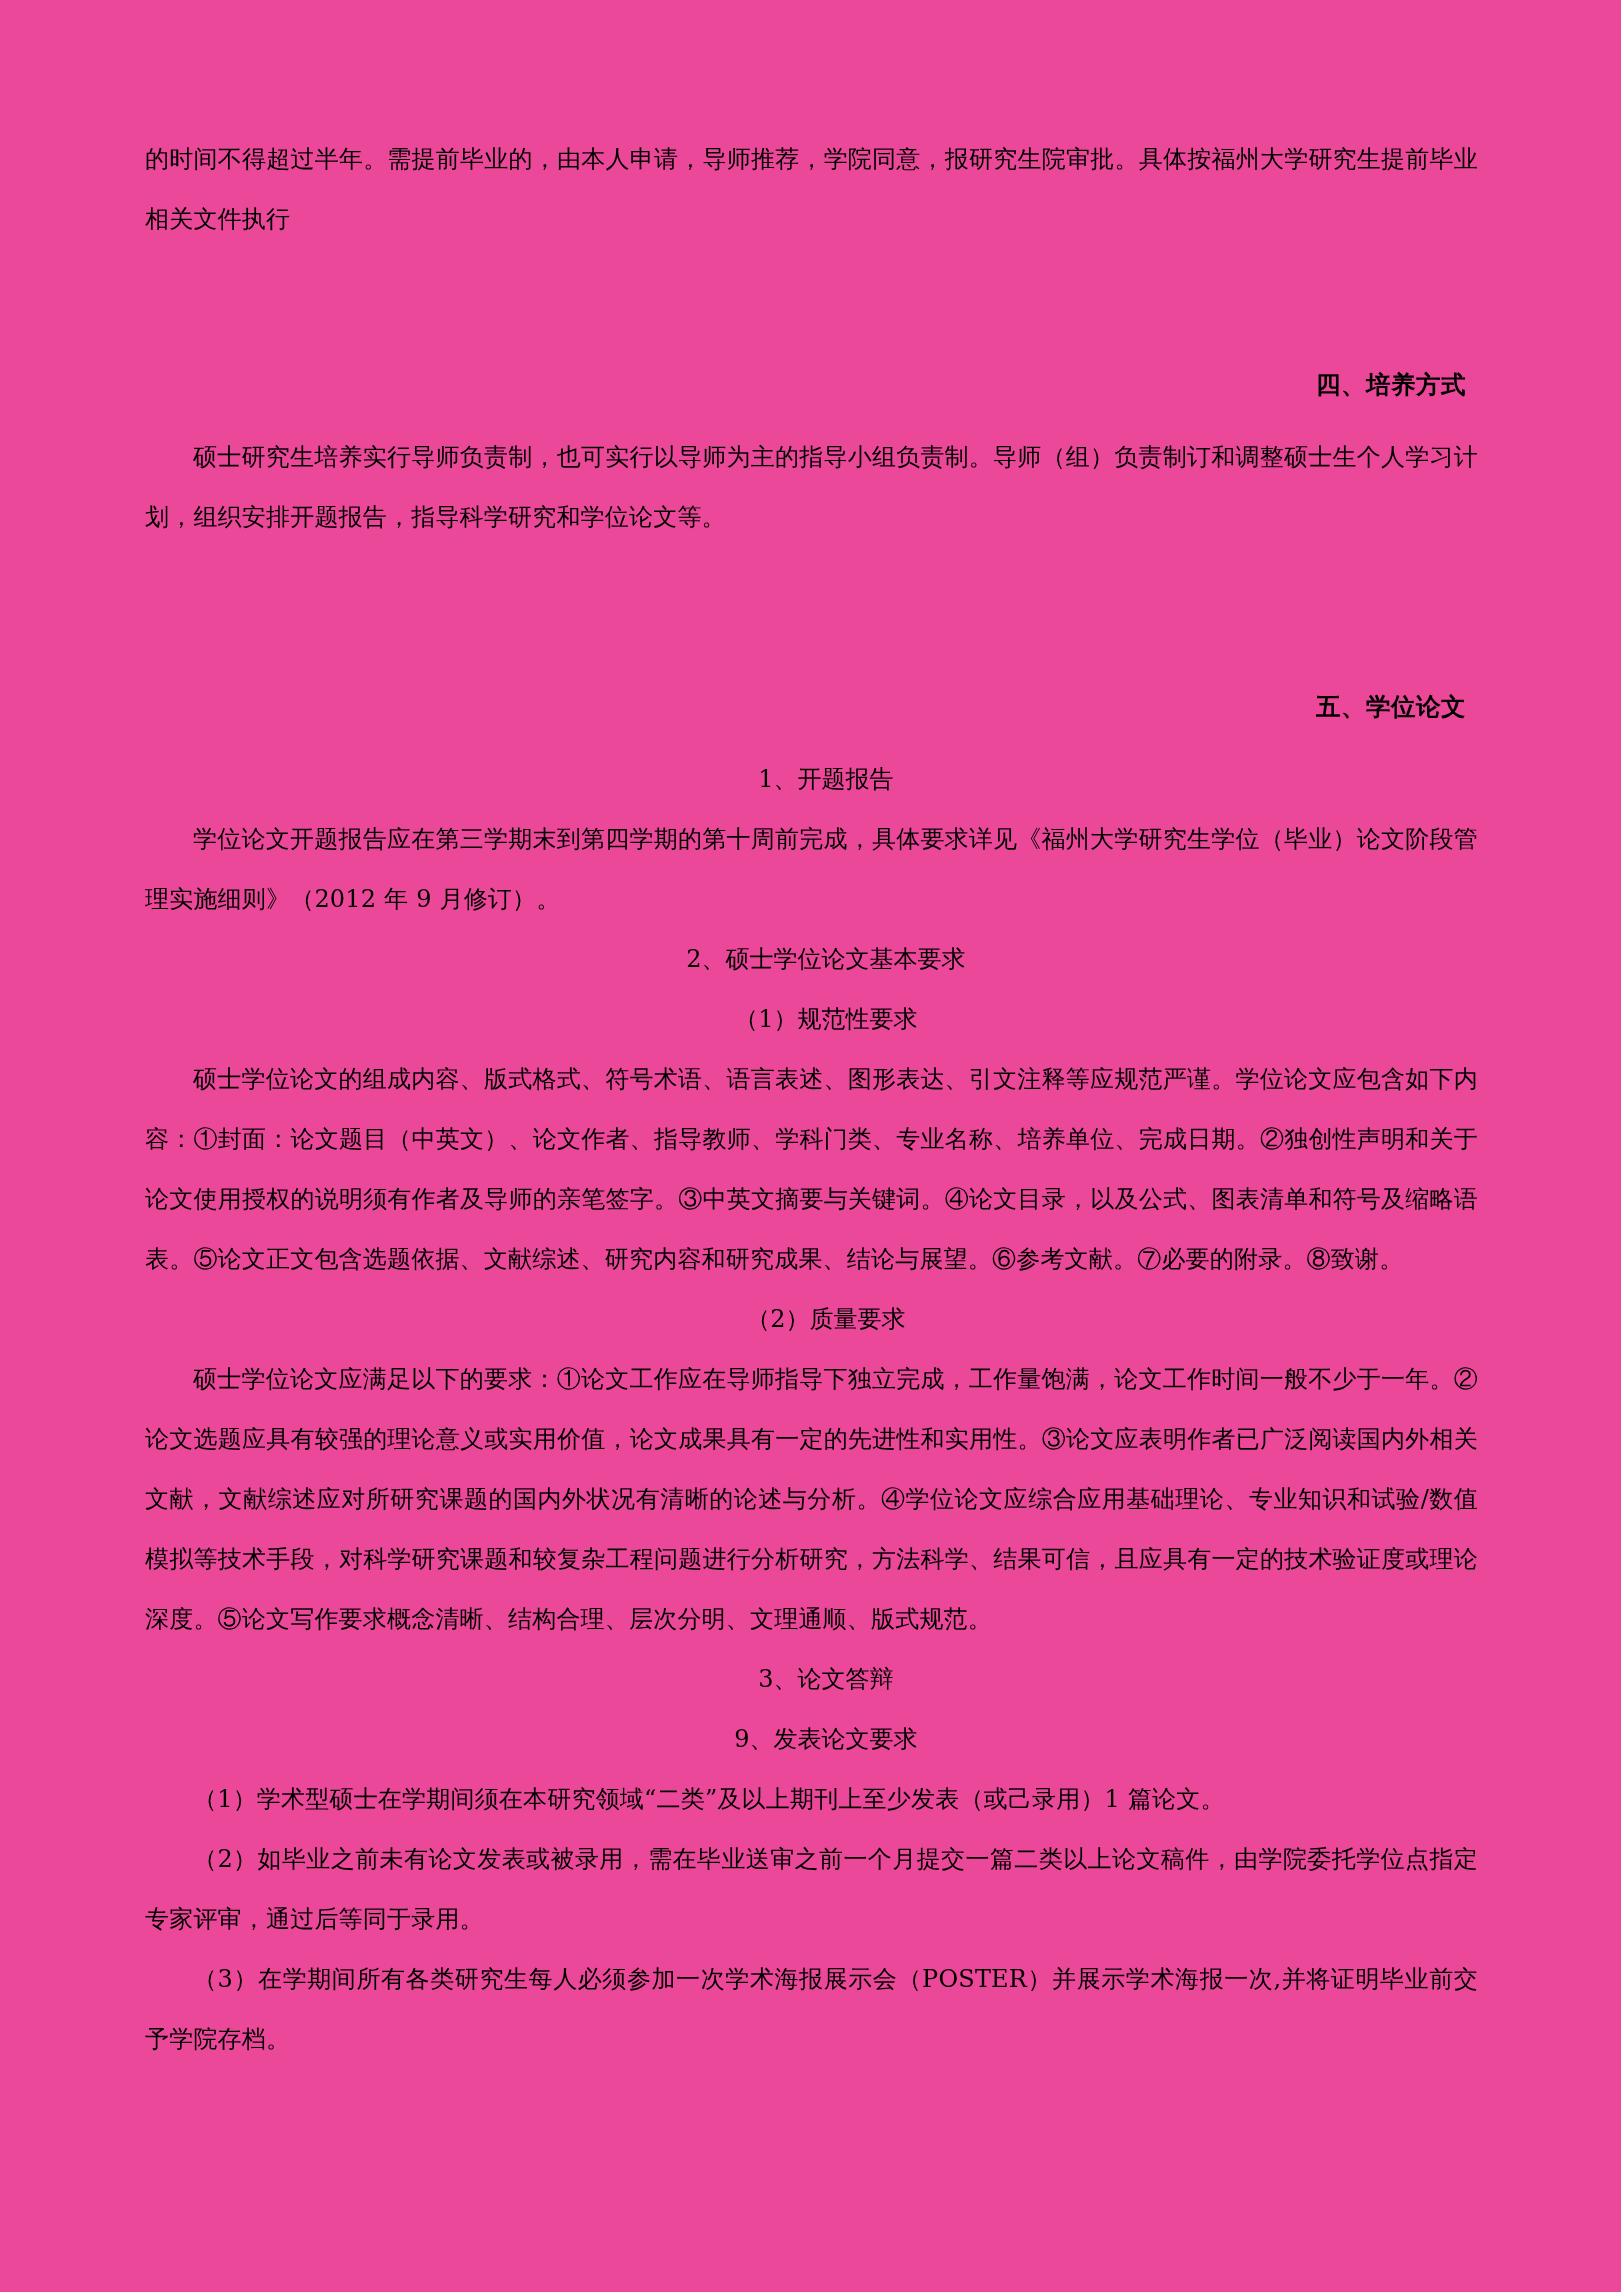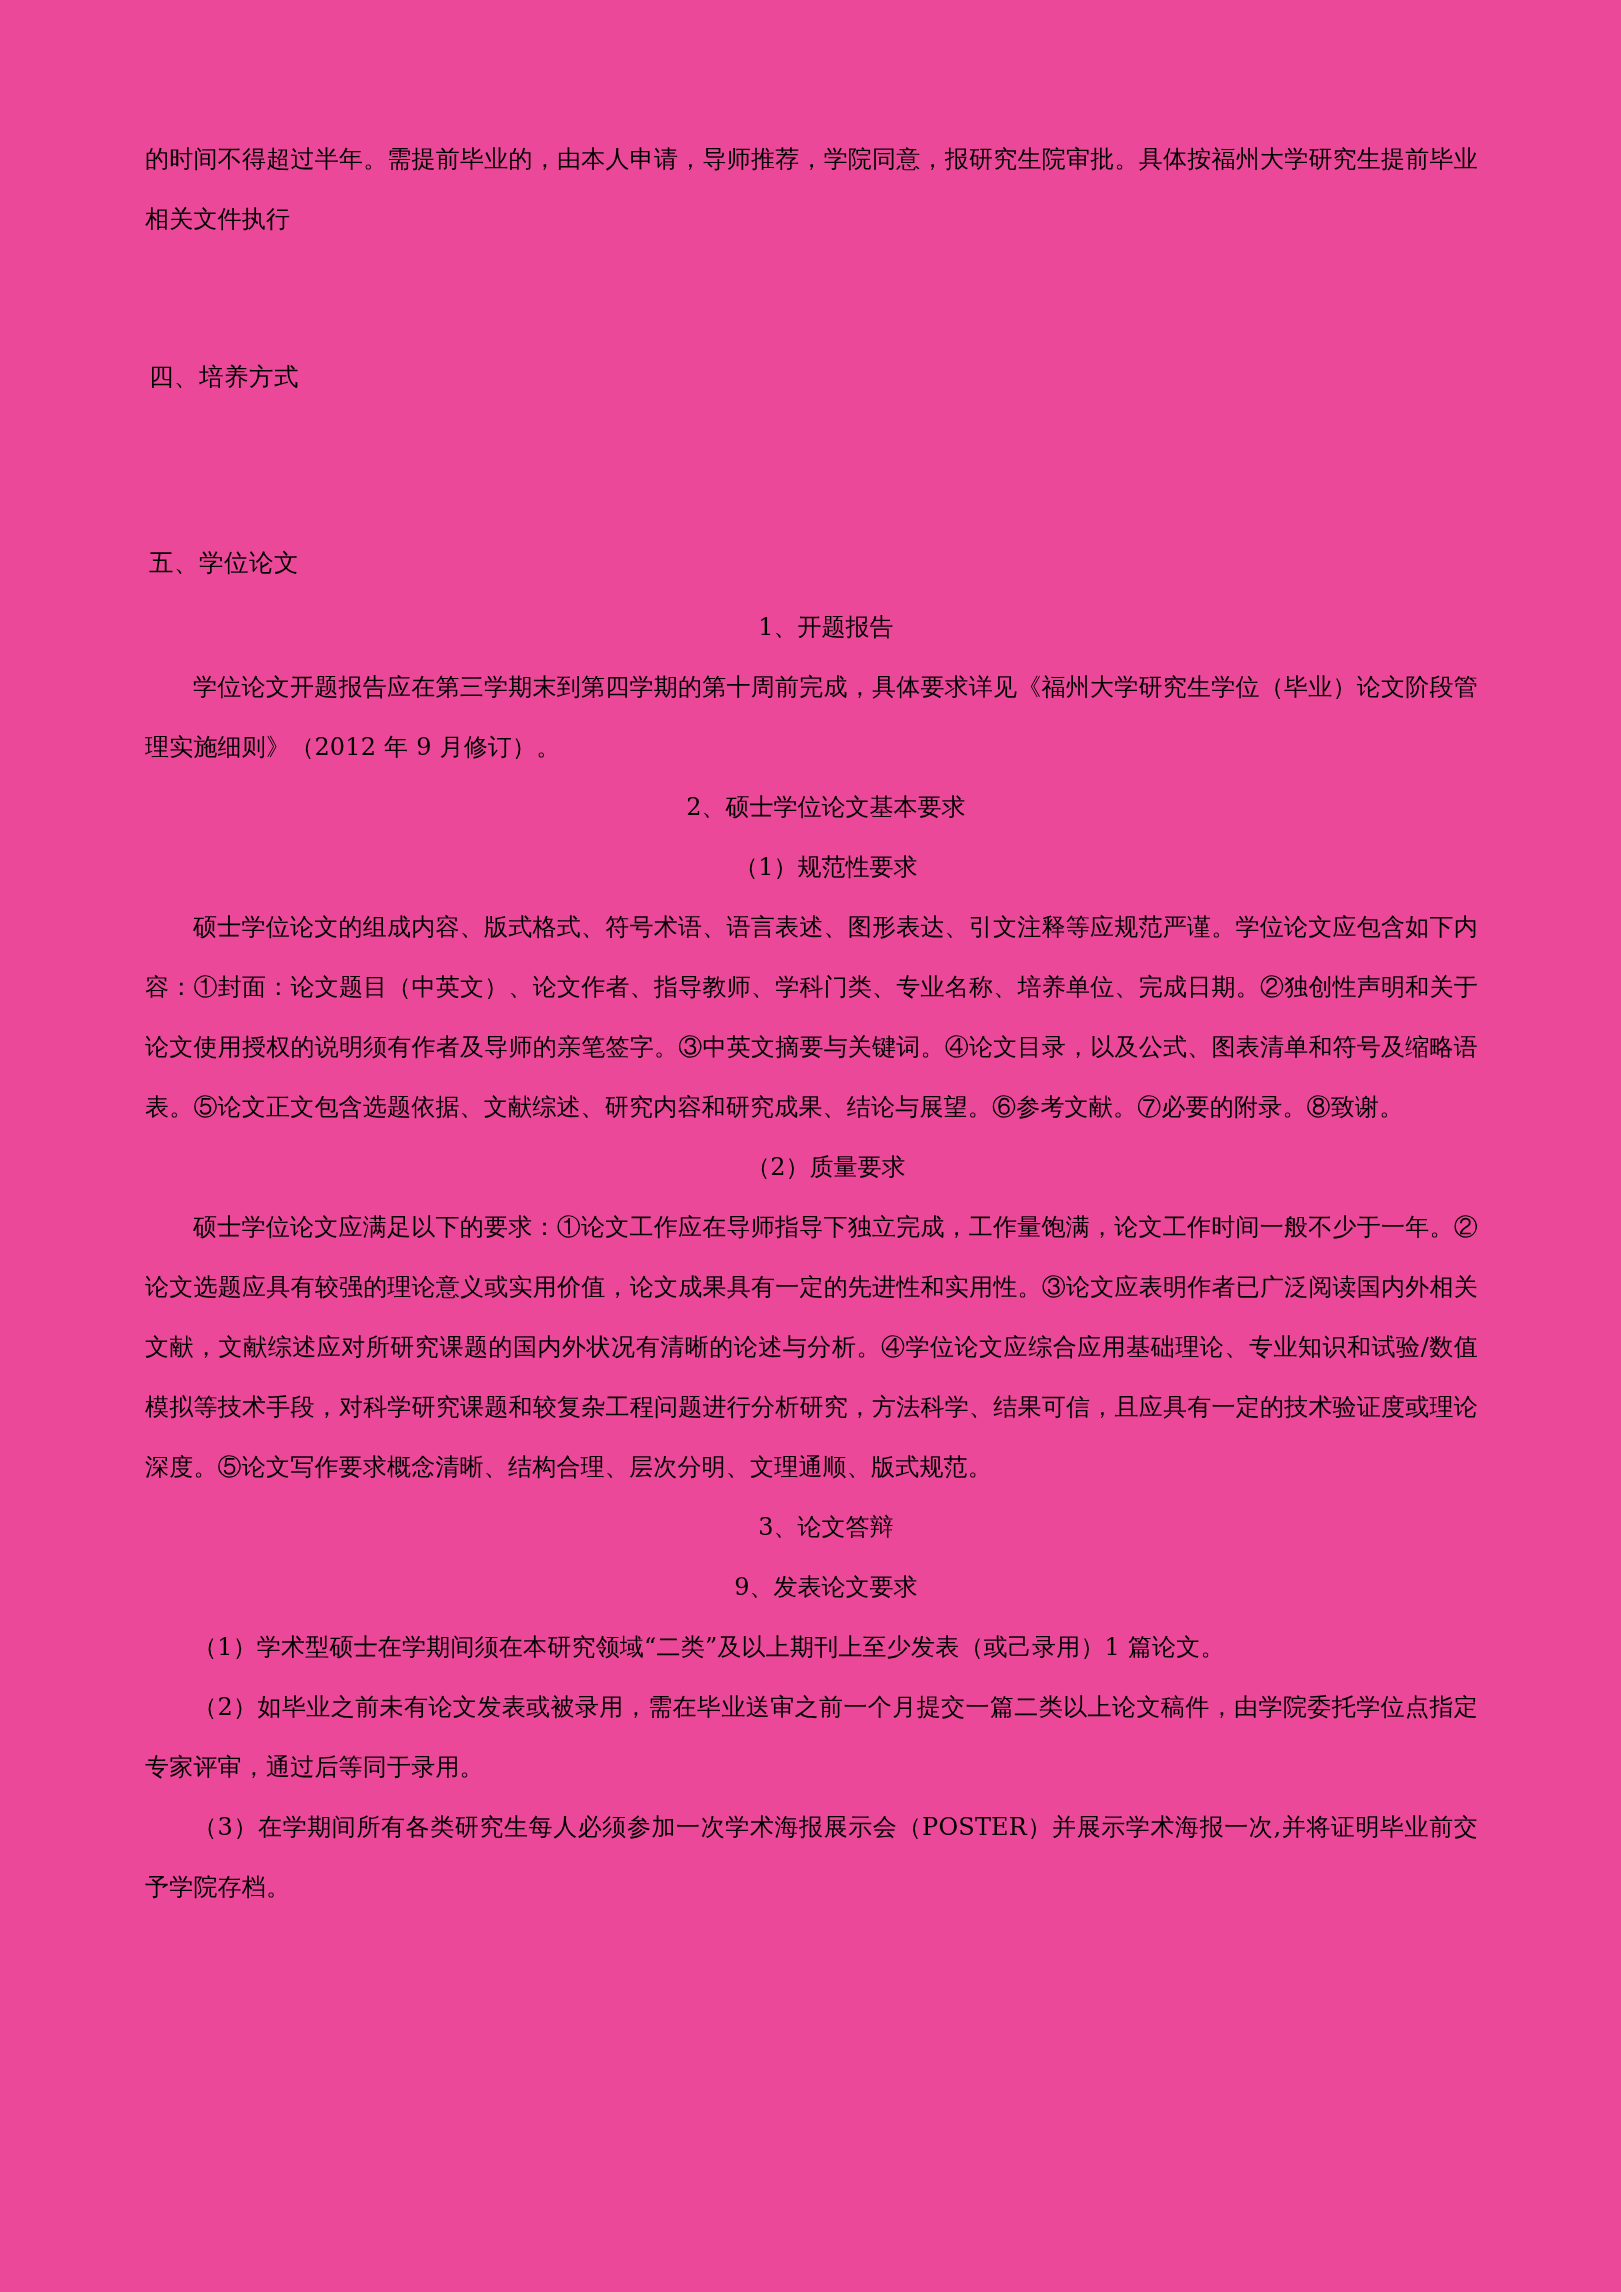--- a/index.html
+++ b/index.html
@@ -44,41 +44,43 @@
     font-size: 24px;
     line-height: 60px;
     text-indent: 1.2em;
     margin: 0;
     text-align: center;
   }
   
   .section-heading {
     font-size: 24.5px;
     line-height: 60px;
-    font-weight: normal;
-    margin: 4px;
+    font-weight: bold;
+    margin: 12px;
     text-indent: 0;
     font-family: "DejaVu Sans", "Liberation Sans", sans-serif;
     letter-spacing: 0.5px;
+    text-align: right;
   }
   .gap-lg { height: 94px; }
   .gap-xl { height: 118px; }
 </style>
 </head>
 <body>
 
 <div class="page">
   <div class="content">
 
     <p class="para noindent">的时间不得超过半年。需提前毕业的，由本人申请，导师推荐，学院同意，报研究生院审批。具体按福州大学研究生提前毕业相关文件执行</p>
 
     <div class="gap-lg"></div>
 
     <h2 class="section-heading">四、培养方式</h2>
 
+    <p class="para">硕士研究生培养实行导师负责制，也可实行以导师为主的指导小组负责制。导师（组）负责制订和调整硕士生个人学习计划，组织安排开题报告，指导科学研究和学位论文等。</p>
 
     <div class="gap-xl"></div>
 
     <h2 class="section-heading">五、学位论文</h2>
 
     <p class="subhead">1、开题报告</p>
 
     <p class="para">学位论文开题报告应在第三学期末到第四学期的第十周前完成，具体要求详见《福州大学研究生学位（毕业）论文阶段管理实施细则》（2012 年 9 月修订）。</p>
 
     <p class="subhead">2、硕士学位论文基本要求</p>

